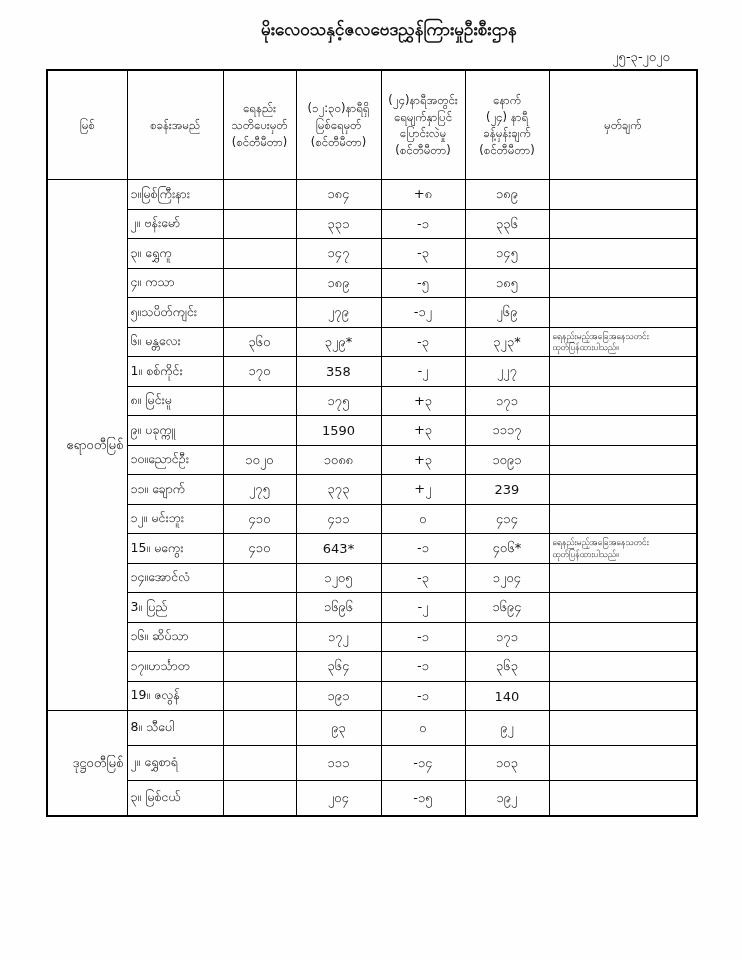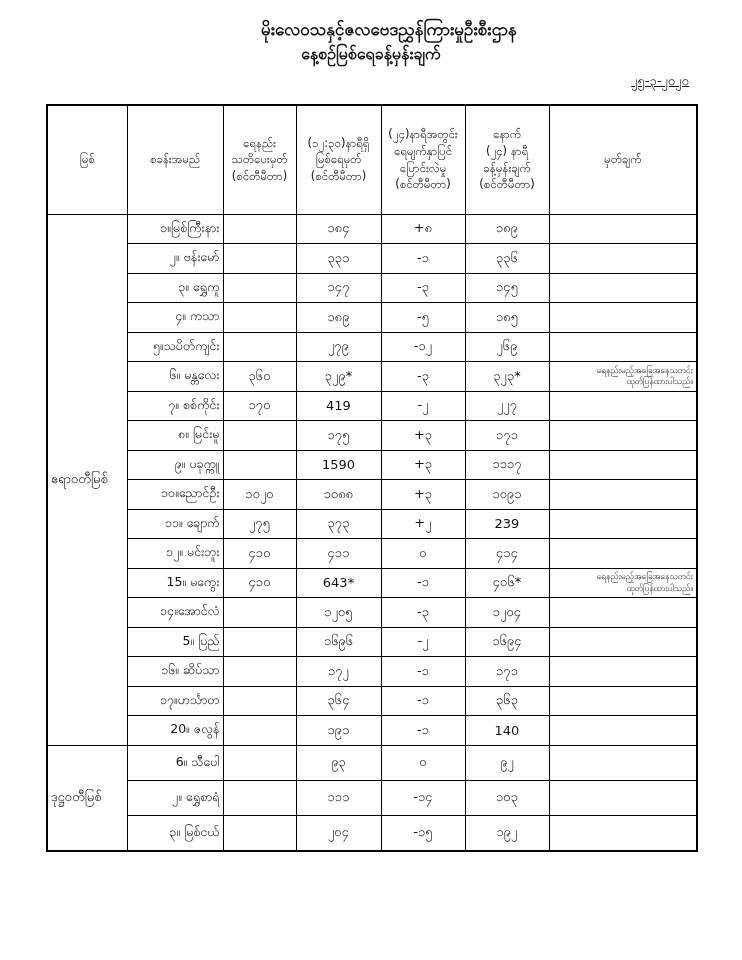--- a/index.html
+++ b/index.html
@@ -25,25 +25,24 @@
     font-size: 17px;
     line-height: 1.55;
     padding-left: 36px;
   }
   .title-line2 {
     font-size: 16px;
     line-height: 1.45;
   }
   .date-line {
     text-align: right;
-    padding-right: 53px;
+    padding-right: 72px;
     font-size: 13px;
     margin-top: 6px;
-    margin-bottom: 13px;
-    text-decoration: underline;
+    margin-bottom: 2px;
   }
   table.forecast {
     border-collapse: collapse;
     table-layout: fixed;
     margin-left: 46px;
     width: 650px;
     border: 2px solid #000;
   }
   table.forecast th,
   table.forecast td {
@@ -61,44 +60,43 @@
     white-space: pre-line;
   }
   tbody td {
     font-size: 13px;
     text-align: center;
     vertical-align: middle;
   }
   tr.sec0 td { height: 28.5px; }
   tr.sec1 td { height: 34px; }
   td.station-cell {
-    text-align: right;
+    text-align: left;
     padding-left: 4px;
     font-size: 12.5px;
     white-space: nowrap;
   }
   td.river-cell {
     font-size: 13px;
-    text-align: left;
+    text-align: right;
     padding: 0 1px;
   }
   td.remark-cell {
     font-size: 8.5px;
     line-height: 1.35;
     white-space: pre-line;
-    text-align: right;
+    text-align: left;
   }
 </style>
 </head>
 <body>
 
 <div class="page">
   <div class="title-block">
     <div class="title-line1">မိုးလေဝသနှင့်ဇလဗေဒညွှန်ကြားမှုဦးစီးဌာန</div>
-    <div class="title-line2">နေ့စဉ်မြစ်ရေခန့်မှန်းချက်</div>
   </div>
   <div class="date-line">၂၅-၃-၂၀၂၀</div>
 
   <table class="forecast">
     <colgroup>
       <col style="width:80px">
       <col style="width:96px">
       <col style="width:73px">
       <col style="width:85px">
       <col style="width:84px">
@@ -171,23 +169,23 @@
         <tr class="sec0">
           <td class="station-cell">၆။ မန္တလေး</td>
           <td class="warning-level-cell">၃၆၀</td>
           <td class="water-level-cell">၃၂၉*</td>
           <td class="change-cell">-၃</td>
           <td class="forecast-cell">၃၂၃*</td>
           <td class="remark-cell">ရေနည်းမည့်အခြေအနေသတင်း
 ထုတ်ပြန်ထားပါသည်။</td>
         </tr>
         <tr class="sec0">
-          <td class="station-cell">၇။ စစ်ကိုင်း</td>
+          <td class="station-cell">1။ စစ်ကိုင်း</td>
           <td class="warning-level-cell">၁၇၀</td>
-          <td class="water-level-cell">419</td>
+          <td class="water-level-cell">358</td>
           <td class="change-cell">-၂</td>
           <td class="forecast-cell">၂၂၇</td>
           <td class="remark-cell"></td>
         </tr>
         <tr class="sec0">
           <td class="station-cell">၈။ မြင်းမူ</td>
           <td class="warning-level-cell"></td>
           <td class="water-level-cell">၁၇၅</td>
           <td class="change-cell">+၃</td>
           <td class="forecast-cell">၁၇၁</td>
@@ -236,21 +234,21 @@
         </tr>
         <tr class="sec0">
           <td class="station-cell">၁၄။အောင်လံ</td>
           <td class="warning-level-cell"></td>
           <td class="water-level-cell">၁၂၀၅</td>
           <td class="change-cell">-၃</td>
           <td class="forecast-cell">၁၂၀၄</td>
           <td class="remark-cell"></td>
         </tr>
         <tr class="sec0">
-          <td class="station-cell">5။ ပြည်</td>
+          <td class="station-cell">3။ ပြည်</td>
           <td class="warning-level-cell"></td>
           <td class="water-level-cell">၁၆၉၆</td>
           <td class="change-cell">-၂</td>
           <td class="forecast-cell">၁၆၉၄</td>
           <td class="remark-cell"></td>
         </tr>
         <tr class="sec0">
           <td class="station-cell">၁၆။ ဆိပ်သာ</td>
           <td class="warning-level-cell"></td>
           <td class="water-level-cell">၁၇၂</td>
@@ -260,30 +258,30 @@
         </tr>
         <tr class="sec0">
           <td class="station-cell">၁၇။ဟင်္သာတ</td>
           <td class="warning-level-cell"></td>
           <td class="water-level-cell">၃၆၄</td>
           <td class="change-cell">-၁</td>
           <td class="forecast-cell">၃၆၃</td>
           <td class="remark-cell"></td>
         </tr>
         <tr class="sec0">
-          <td class="station-cell">20။ ဇလွန်</td>
+          <td class="station-cell">19။ ဇလွန်</td>
           <td class="warning-level-cell"></td>
           <td class="water-level-cell">၁၉၁</td>
           <td class="change-cell">-၁</td>
           <td class="forecast-cell">140</td>
           <td class="remark-cell"></td>
         </tr>
         <tr class="sec1">
           <td rowspan="3" class="river-cell">ဒုဋ္ဌဝတီမြစ်</td>
-          <td class="station-cell">6။ သီပေါ</td>
+          <td class="station-cell">8။ သီပေါ</td>
           <td class="warning-level-cell"></td>
           <td class="water-level-cell">၉၃</td>
           <td class="change-cell">၀</td>
           <td class="forecast-cell">၉၂</td>
           <td class="remark-cell"></td>
         </tr>
         <tr class="sec1">
           <td class="station-cell">၂။ ရွှေစာရံ</td>
           <td class="warning-level-cell"></td>
           <td class="water-level-cell">၁၁၁</td>

